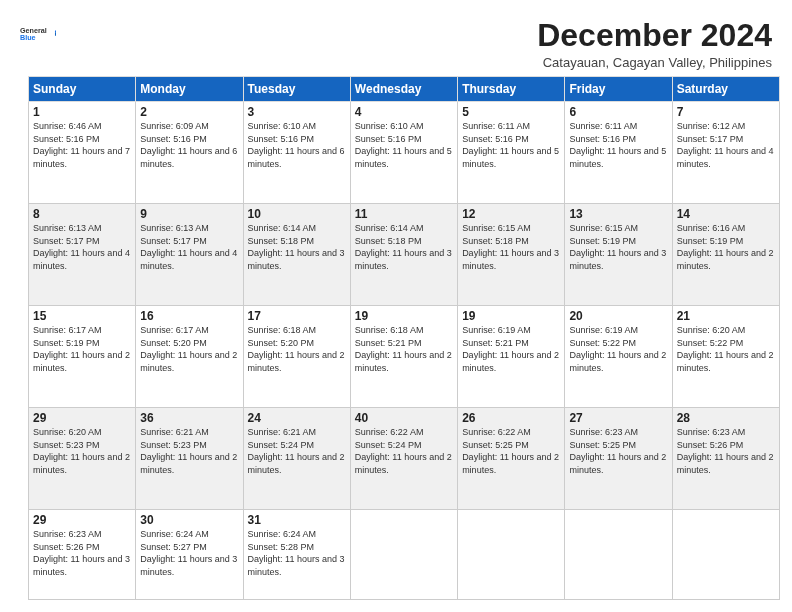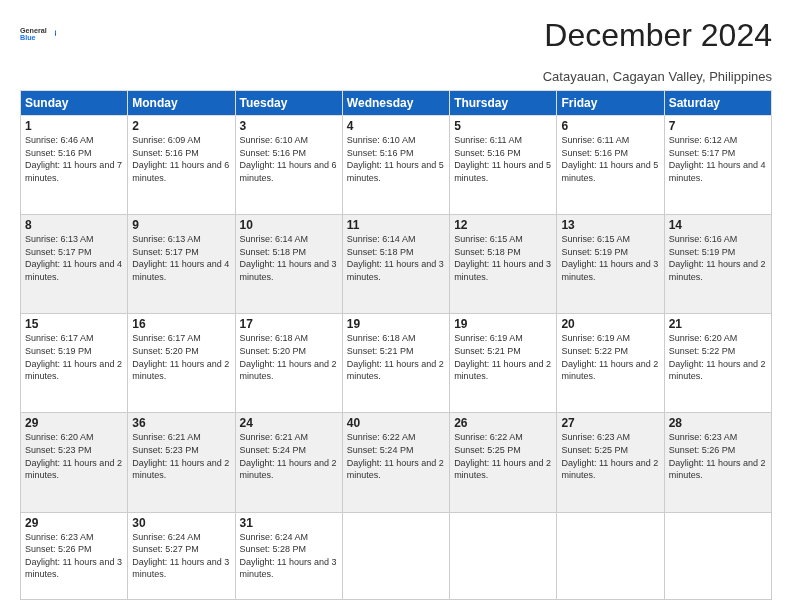--- a/index.html
+++ b/index.html
@@ -26,34 +26,35 @@
     .logo {
       display: flex;
       align-items: center;
       gap: 4px;
     }
     .title-block {
       text-align: right;
     }
     .month-title {
       font-size: 32px;
-      font-weight: normal;
+      font-weight: bold;
       color: #222;
       line-height: 1.1;
     }
     .subtitle {
       font-size: 13px;
       color: #444;
-      margin-top: 16px;
+      margin-top: 2px;
     }
     .calendar {
       flex: 1;
       border-collapse: collapse;
       width: 100%;
       table-layout: fixed;
+      margin-left: 8px;
     }
     .calendar th {
       background: #1565c0;
       color: #fff;
       font-size: 12px;
       font-weight: bold;
       padding: 5px 4px;
       text-align: left;
       border: 1px solid #ddd;
     }

